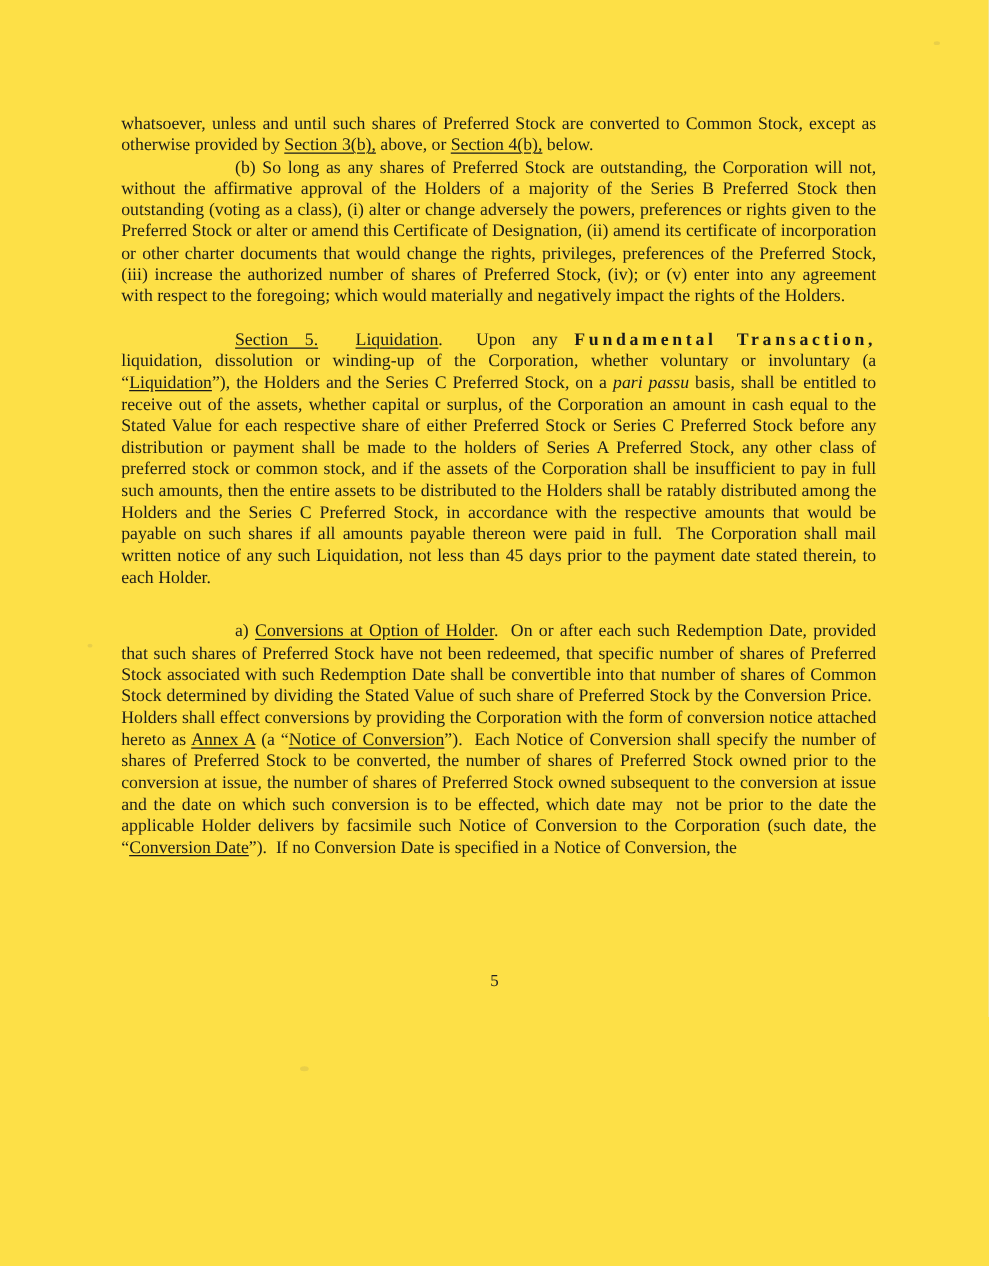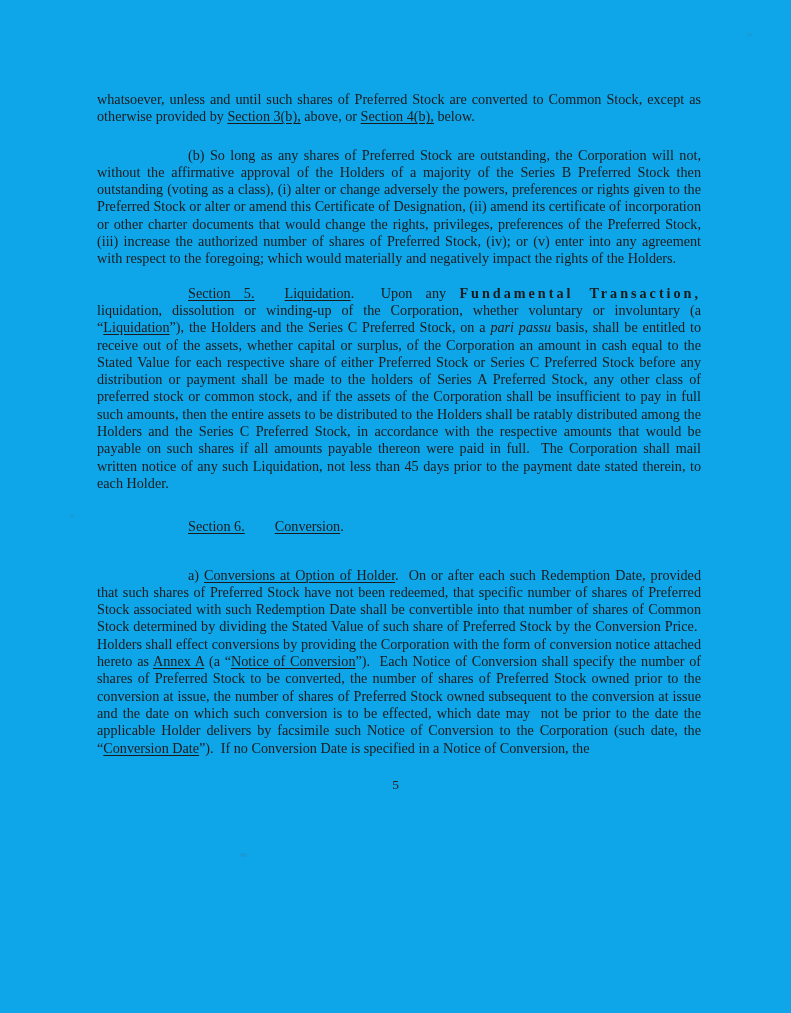--- a/index.html
+++ b/index.html
@@ -5,41 +5,41 @@
   html, body {
     margin: 0;
     padding: 0;
     background: #e8e8e8;
   }
   .page {
     position: relative;
     width: 791px;
     height: 1013px;
     margin: 0 auto;
-    background: #0ea5e9;
+    background: #fde047;
     overflow: hidden;
     font-family: "Liberation Serif", "DejaVu Serif", serif;
     color: #1b1b1b;
   }
   .content {
     position: absolute;
     top: 91px;
     left: 97px;
     width: 604px;
     font-size: 14.2px;
     line-height: 17.3px;
     text-align: justify;
   }
   .para {
     margin: 0;
     padding: 0;
   }
   .para.indent { text-indent: 91px; }
   .para:nth-of-type(1) { margin-top: 0; }
-  .para:nth-of-type(2) { margin-top: 21px; }
+  .para:nth-of-type(2) { }
   .para:nth-of-type(3) { margin-top: 17px; }
   .para:nth-of-type(4) { margin-top: 26px; }
   .para:nth-of-type(5) { margin-top: 31px; }
   .u {
     text-decoration: underline;
     text-decoration-thickness: 1px;
     text-underline-offset: 2px;
   }
   .i { font-style: italic; margin-top: 33px; }
   .ls { letter-spacing: 0.21em; font-weight: bold; }
@@ -64,20 +64,19 @@
   .speck-3 { left: 70px;  top: 515px; width: 4px; height: 3px; }
 </style>
 </head>
 <body>
 
 <div class="page">
   <div class="content">
       <p class="para"><span>whatsoever, unless and until such shares of Preferred Stock are converted to Common Stock, except as otherwise provided by </span><span class="u">Section 3(b),</span><span> above, or </span><span class="u">Section 4(b),</span><span> below.</span></p>
       <p class="para indent"><span>(b) So long as any shares of Preferred Stock are outstanding, the Corporation will not, without the affirmative approval of the Holders of a majority of the Series B Preferred Stock then outstanding (voting as a class), (i) alter or change adversely the powers, preferences or rights given to the Preferred Stock or alter or amend this Certificate of Designation, (ii) amend its certificate of incorporation or other charter documents that would change the rights, privileges, preferences of the Preferred Stock, (iii) increase the authorized number of shares of Preferred Stock, (iv); or (v) enter into any agreement with respect to the foregoing; which would materially and negatively impact the rights of the Holders.</span></p>
       <p class="para indent"><span class="u">Section 5.</span><span class="tab"></span><span class="u">Liquidation</span><span>.&nbsp; Upon any </span><span class="ls">Fundamental Transaction,</span><span> liquidation, dissolution or winding-up of the Corporation, whether voluntary or involuntary (a “</span><span class="u">Liquidation</span><span>”), the Holders and the Series C Preferred Stock, on a </span><span class="i">pari passu</span><span> basis, shall be entitled to receive out of the assets, whether capital or surplus, of the Corporation an amount in cash equal to the Stated Value for each respective share of either Preferred Stock or Series C Preferred Stock before any distribution or payment shall be made to the holders of Series A Preferred Stock, any other class of preferred stock or common stock, and if the assets of the Corporation shall be insufficient to pay in full such amounts, then the entire assets to be distributed to the Holders shall be ratably distributed among the Holders and the Series C Preferred Stock, in accordance with the respective amounts that would be payable on such shares if all amounts payable thereon were paid in full.&nbsp; The Corporation shall mail written notice of any such Liquidation, not less than 45 days prior to the payment date stated therein, to each Holder.</span></p>
-      <p class="para indent"><span class="u">Section 6.</span><span class="tab"></span><span class="u">Conversion</span><span>.</span></p>
       <p class="para indent"><span>a) </span><span class="u">Conversions at Option of Holder</span><span>.&nbsp; On or after each such Redemption Date, provided that such shares of Preferred Stock have not been redeemed, that specific number of shares of Preferred Stock associated with such Redemption Date shall be convertible into that number of shares of Common Stock determined by dividing the Stated Value of such share of Preferred Stock by the Conversion Price.&nbsp; Holders shall effect conversions by providing the Corporation with the form of conversion notice attached hereto as </span><span class="u">Annex A</span><span> (a “</span><span class="u">Notice of Conversion</span><span>”).&nbsp; Each Notice of Conversion shall specify the number of shares of Preferred Stock to be converted, the number of shares of Preferred Stock owned prior to the conversion at issue, the number of shares of Preferred Stock owned subsequent to the conversion at issue and the date on which such conversion is to be effected, which date may&nbsp; not be prior to the date the applicable Holder delivers by facsimile such Notice of Conversion to the Corporation (such date, the “</span><span class="u">Conversion Date</span><span>”).&nbsp; If no Conversion Date is specified in a Notice of Conversion, the</span></p>
     </div>
   <div class="page-number">5</div>
   <div class="speck speck-1"></div>
   <div class="speck speck-2"></div>
   <div class="speck speck-3"></div>
 </div>
 
 </body></html>

